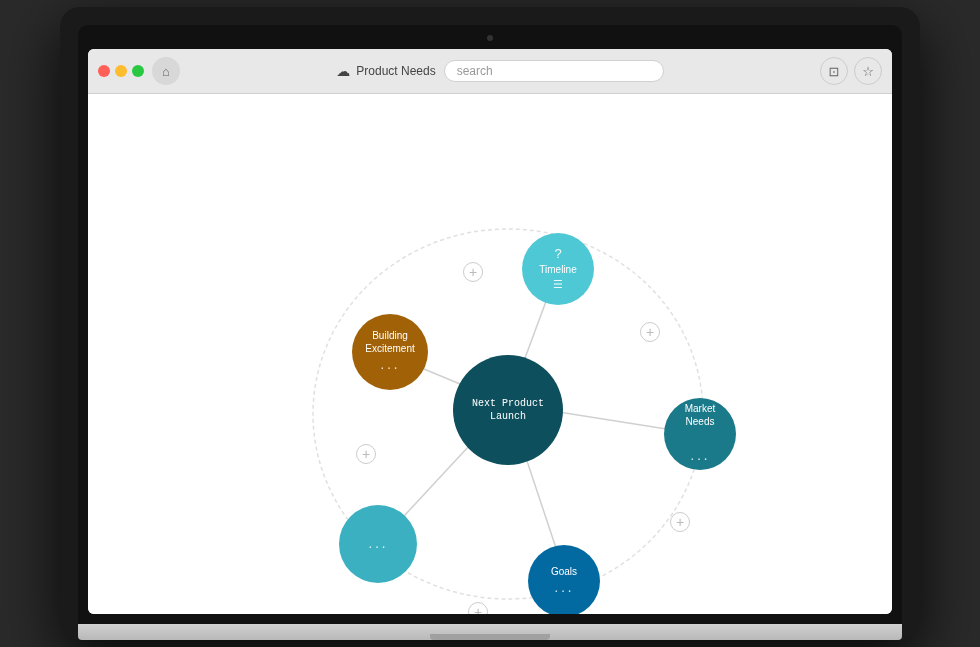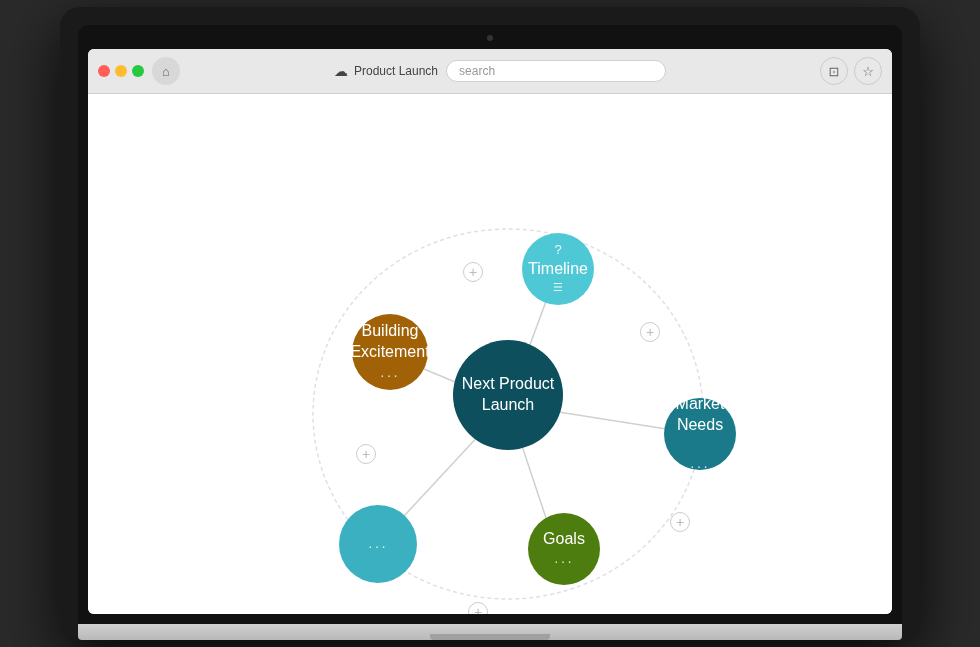--- a/index.html
+++ b/index.html
@@ -121,21 +121,21 @@
       display: flex;
       flex-direction: column;
       align-items: center;
       justify-content: center;
       text-align: center;
       color: white;
       cursor: pointer;
       transform: translate(-50%, -50%);
     }
     .node-label {
-      font-size: 16px;
+      font-size: 10px;
       font-weight: 500;
       line-height: 1.3;
       padding: 0 6px;
     }
     .node-dots {
       font-size: 14px;
       letter-spacing: 2px;
       margin-top: 4px;
       opacity: 0.8;
     }
@@ -188,21 +188,21 @@
       <div class="browser-chrome">
         <div class="traffic-lights">
           <div class="tl-red"></div>
           <div class="tl-yellow"></div>
           <div class="tl-green"></div>
         </div>
         <div class="nav-btn">⌂</div>
         <div class="address-bar-wrap">
           <div class="title-area">
             <span class="cloud-icon">☁</span>
-            <span>Product Launch</span>
+            <span>Product Needs</span>
           </div>
           <div class="search-bar">search</div>
         </div>
         <div class="browser-actions">
           <div class="action-btn">⊡</div>
           <div class="action-btn">☆</div>
         </div>
       </div>
 
       <div class="browser-content">
@@ -217,36 +217,36 @@
           <line x1="420" y1="310" x2="290" y2="450" stroke="#d0d0d0" stroke-width="1.5"></line>
           <line x1="420" y1="310" x2="300" y2="260" stroke="#d0d0d0" stroke-width="1.5"></line>
         </svg>
 
         <div class="plus-node" style="left:385px;top:178px;">+</div>
         <div class="plus-node" style="left:562px;top:238px;">+</div>
         <div class="plus-node" style="left:592px;top:428px;">+</div>
         <div class="plus-node" style="left:390px;top:518px;">+</div>
         <div class="plus-node" style="left:278px;top:360px;">+</div>
 
-        <div class="node" style="left:420px;top:301px;width:110px;height:110px;background:#0d4f5c;">
+        <div class="node" style="left:420px;top:316px;width:110px;height:110px;background:#0d4f5c;font-family:Liberation Mono, monospace;">
           <span class="node-label">Next Product<br>Launch</span>
         </div>
 
         <div class="node" style="left:470px;top:175px;width:72px;height:72px;background:#4ec8d4;">
           <span class="node-icon">?</span>
           <span class="node-label">Timeline</span>
           <span class="node-icon" style="font-size:11px;margin-top:2px;">☰</span>
         </div>
 
         <div class="node" style="left:612px;top:340px;width:72px;height:72px;background:#1a7a8a;gap:18px;">
           <span class="node-label">Market<br>Needs</span>
           <span class="node-dots">···</span>
         </div>
 
-        <div class="node" style="left:476px;top:455px;width:72px;height:72px;background:#4d7c0f;text-align:right;">
+        <div class="node" style="left:476px;top:487px;width:72px;height:72px;background:#0369a1;text-align:right;">
           <span class="node-label">Goals</span>
           <span class="node-dots">···</span>
         </div>
 
         <div class="node" style="left:290px;top:450px;width:78px;height:78px;background:#3ab0c0;">
           <span class="node-dots">···</span>
         </div>
 
         <div class="node" style="left:302px;top:258px;width:76px;height:76px;background:#a16207;">
           <span class="node-label">Building<br>Excitement</span>

